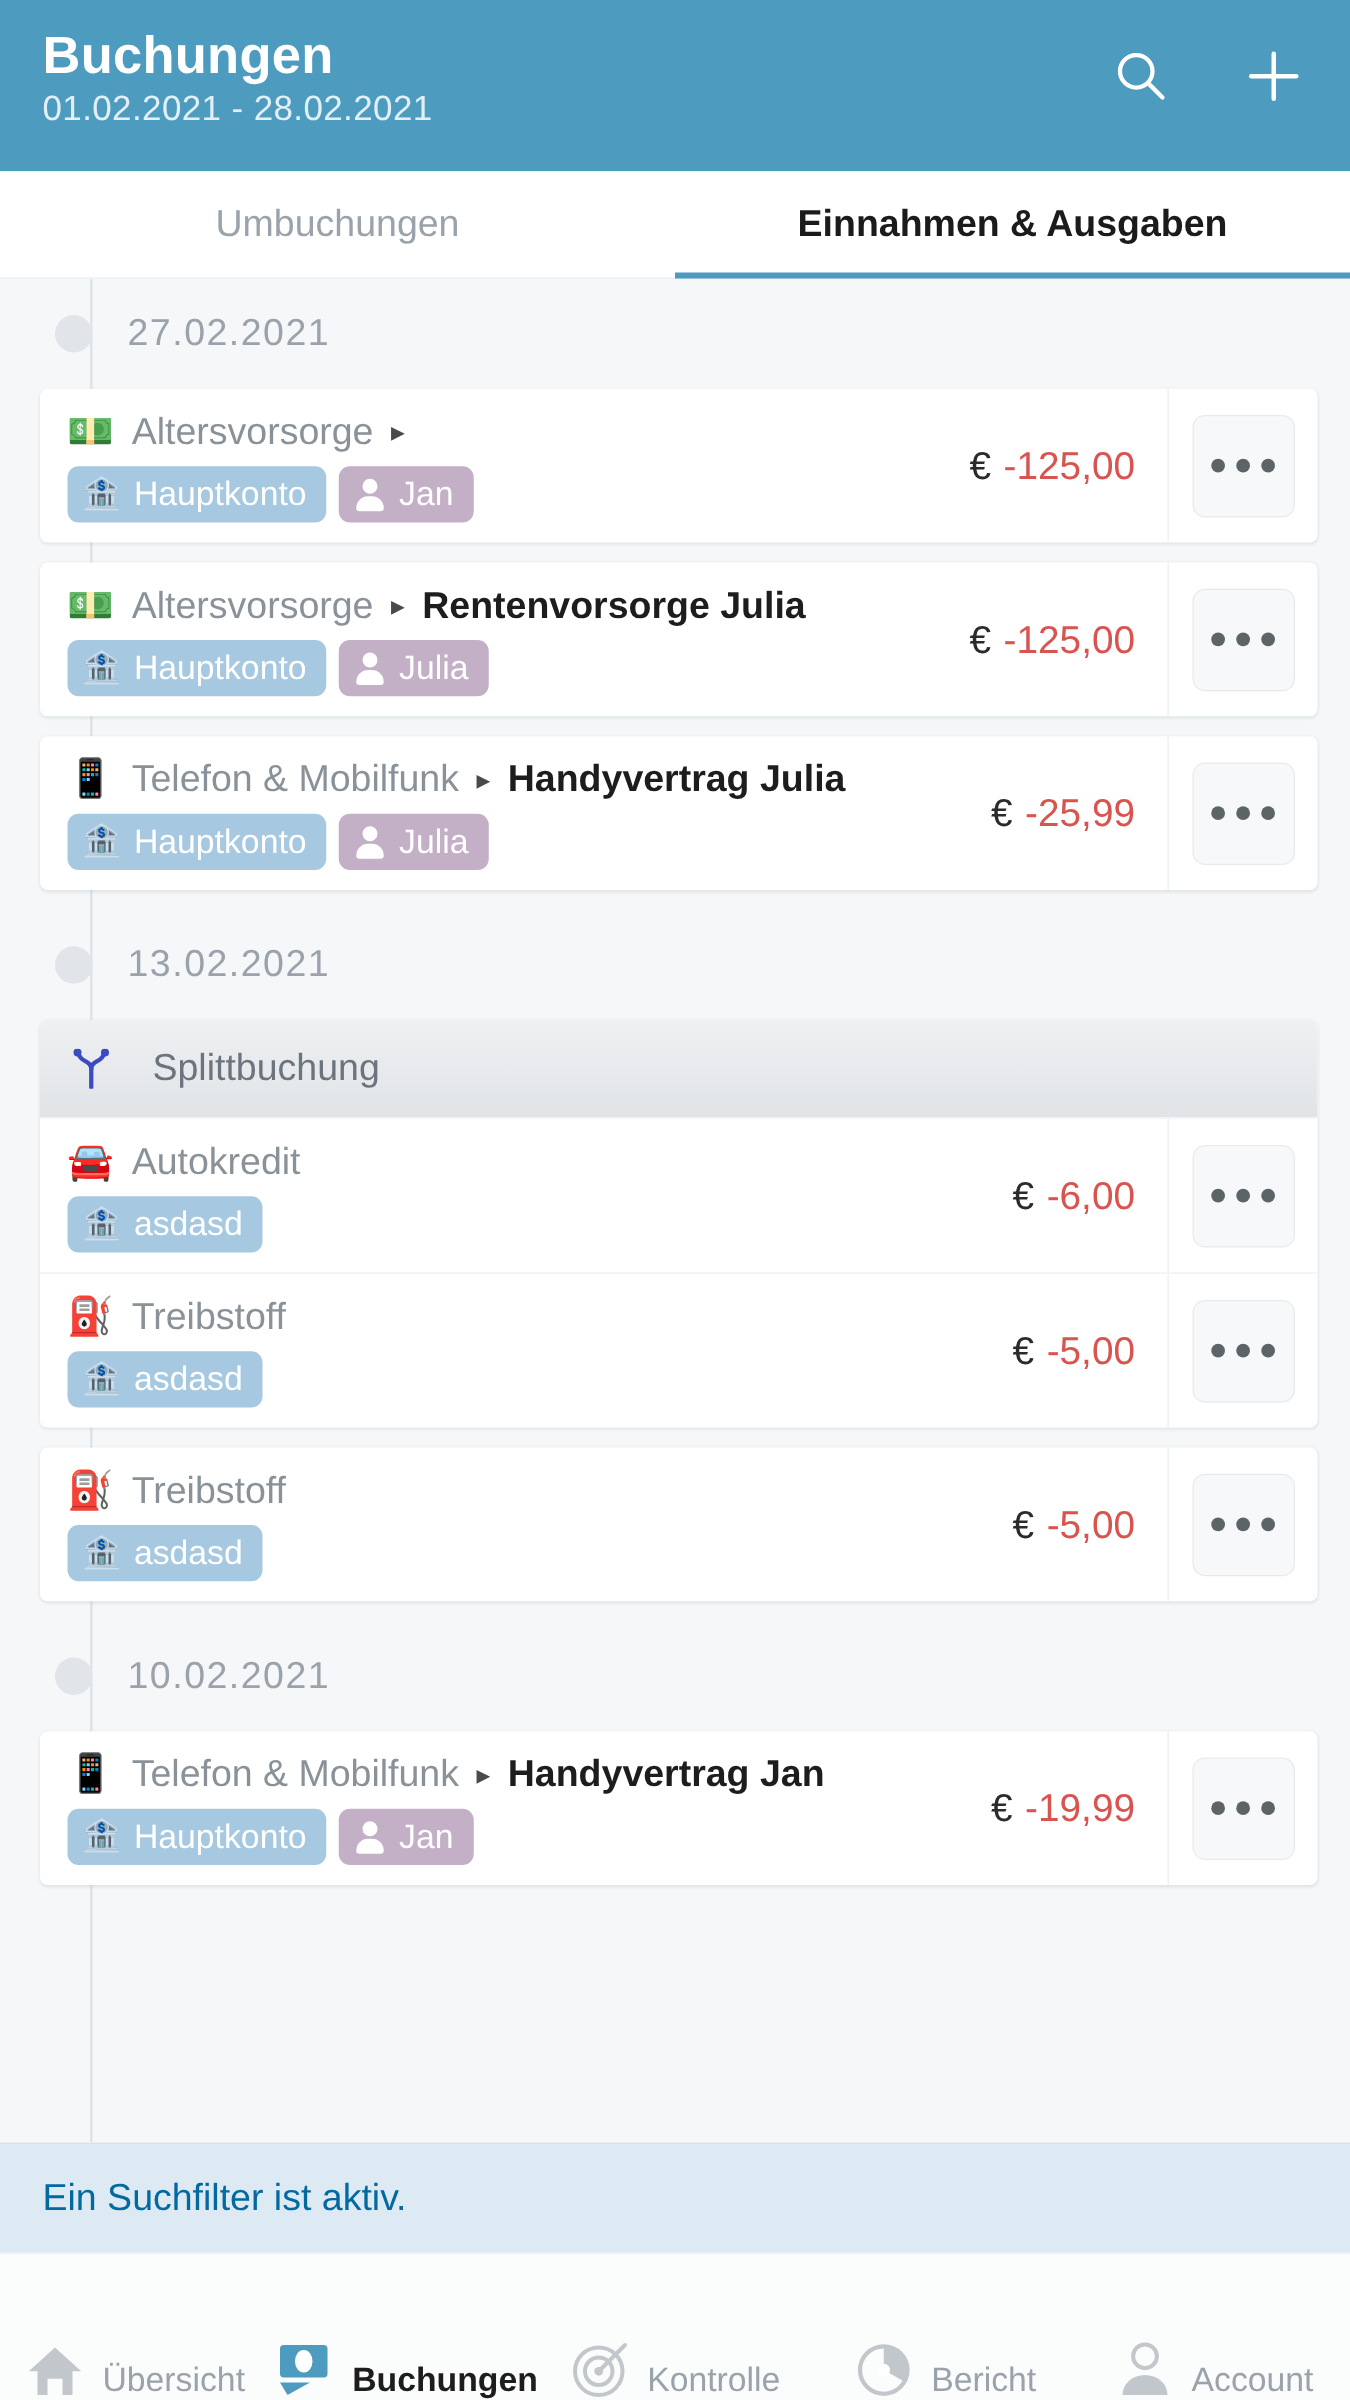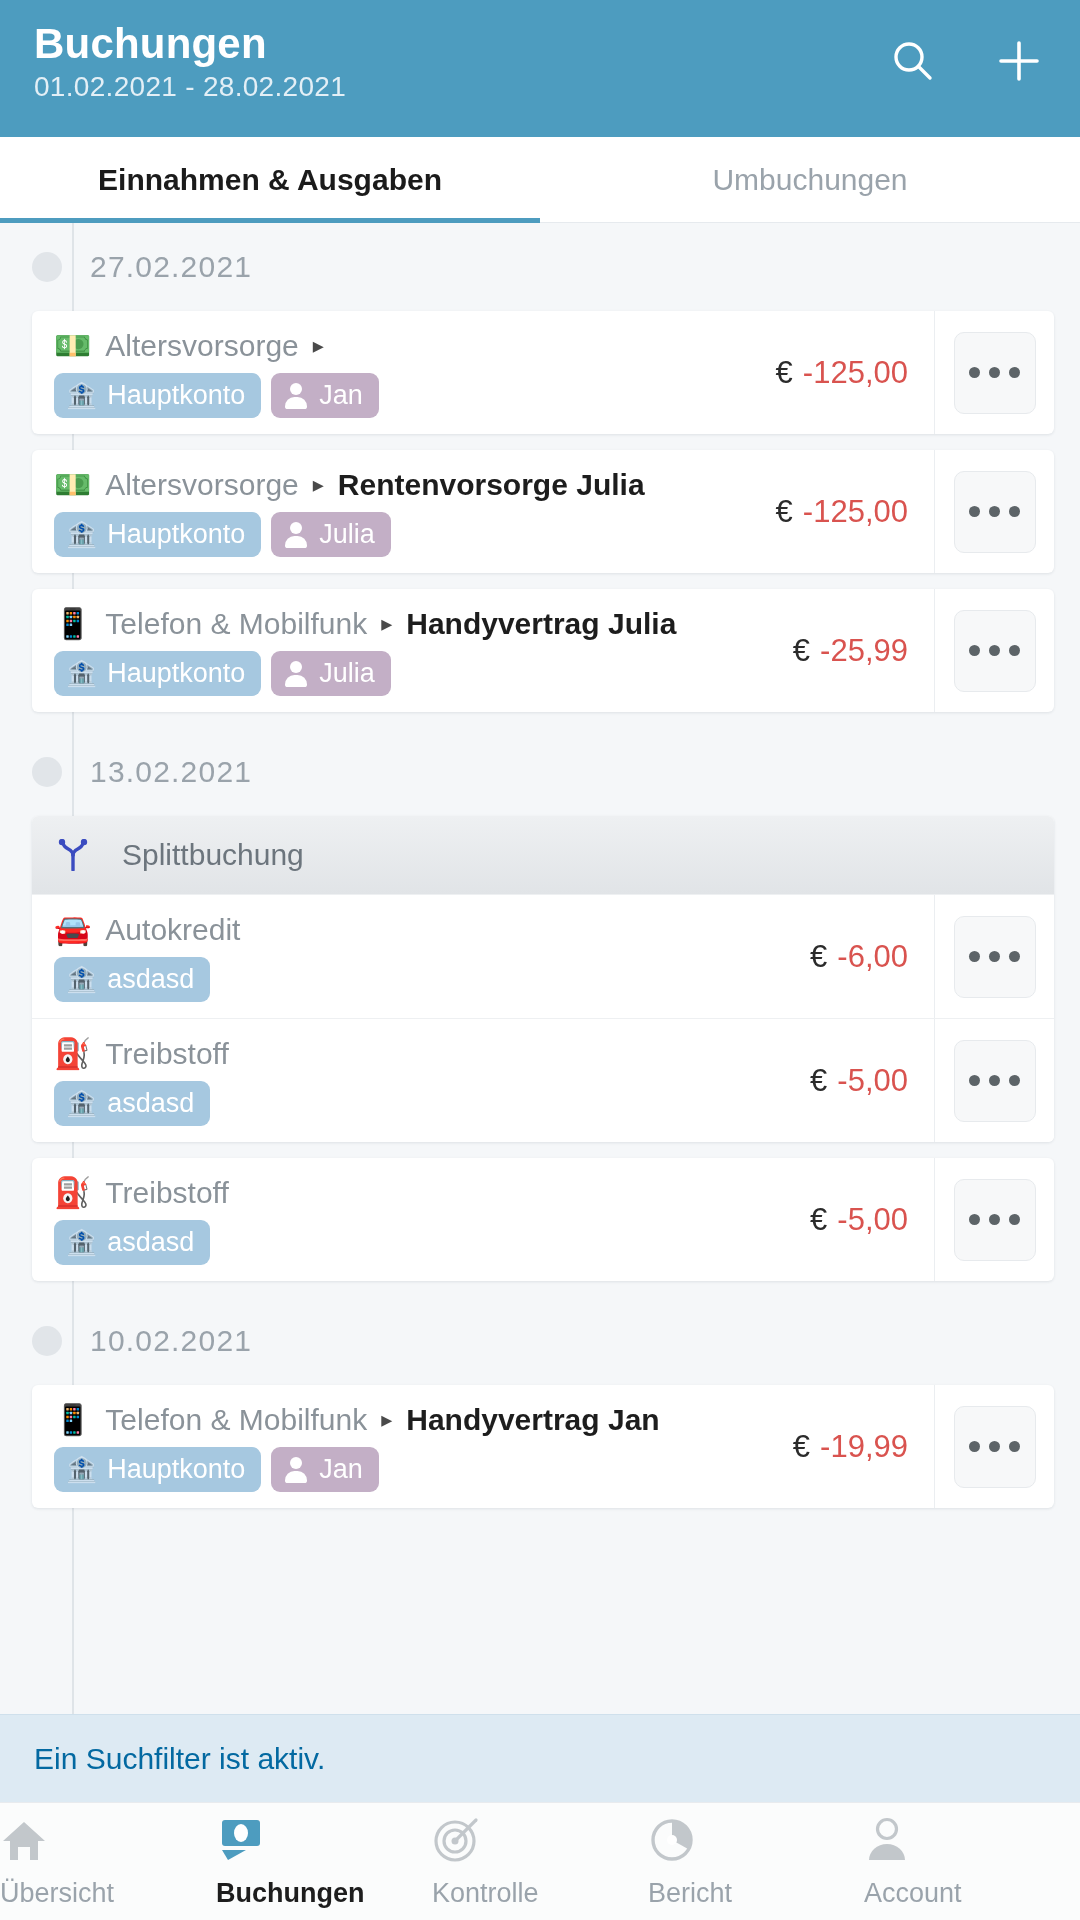--- a/index.html
+++ b/index.html
@@ -35,21 +35,21 @@
   .tab.active::after {
     content:""; position:absolute; left:0; right:0; bottom:-1px; height:5px; background:#4d9cbf;
   }
 
   
   .list-wrap { flex:1 1 auto; position:relative; overflow:hidden; background:#f5f7f9; }
   .timeline-line { position:absolute; left:72px; top:0; bottom:0; width:2px; background:#dfe4e8; }
   .list { position:relative; padding:0 0 0 0; }
 
   
-  .date-row { display:flex; align-items:center; height:88px; padding-left:32px; position:relative; }
+  .date-row { display:flex; align-items:center; height:88px; padding-left:44px; position:relative; }
   .date-dot { width:30px; height:30px; border-radius:50%; background:#e1e5e9; flex:0 0 30px; }
   .date-label { margin-left:28px; font-size:30px; color:#9aa3ab; letter-spacing:1.2px; }
 
   
   .card {
     margin:0 26px 16px 32px;
     background:#ffffff;
     border-radius:6px;
     box-shadow:0 1px 3px rgba(20,40,60,.10);
     display:flex; align-items:stretch;
@@ -94,21 +94,21 @@
   }
   .filter-text { color:#0369a1; font-size:30px; }
   .filter-btn {
     background:#fdfdfd; border:1px solid #e0e4e8; border-radius:6px;
     padding:14px 26px; font-size:30px; color:#27292b; cursor:pointer;
     box-shadow:0 1px 2px rgba(20,40,60,.08);
   }
 
   
   .bottom-nav { flex:0 0 118px; height:118px; background:#fbfcfc; display:flex; border-top:1px solid #e8ebee; }
-  .nav-item { flex:1; display:flex; flex-direction:column; align-items:flex-start; justify-content:center; gap:14px; cursor:pointer; }
+  .nav-item { flex:1; display:flex; flex-direction:row; align-items:flex-end; justify-content:center; gap:14px; cursor:pointer; }
   .nav-ico { height:50px; display:flex; align-items:flex-end; justify-content:center; }
   .nav-label { font-size:27px; color:#9aa3ab; }
   .nav-item.active .nav-label { color:#1d1d1d; font-weight:bold; }
 </style>
 </head>
 <body>
 
 <div id="app">
 
   <div class="header">
@@ -126,25 +126,25 @@
       <div class="icon-btn">
         <svg width="52" height="52" viewBox="0 0 52 52">
           <line x1="26" y1="8" x2="26" y2="44" stroke="#ffffff" stroke-width="3.6" stroke-linecap="round"></line>
           <line x1="8" y1="26" x2="44" y2="26" stroke="#ffffff" stroke-width="3.6" stroke-linecap="round"></line>
         </svg>
       </div>
     </div>
   </div>
 
   <div class="tabs">
+    <div class="tab inactive">
+      <span>Umbuchungen</span>
+    </div>
     <div class="tab active">
       <span>Einnahmen &amp; Ausgaben</span>
-    </div>
-    <div class="tab inactive">
-      <span>Umbuchungen</span>
     </div>
   </div>
 
   <div class="list-wrap">
     <div class="timeline-line"></div>
     <div class="list" id="list-root">
         <div class="date-row">
           <div class="date-dot"></div>
           <div class="date-label">27.02.2021</div>
         </div>

